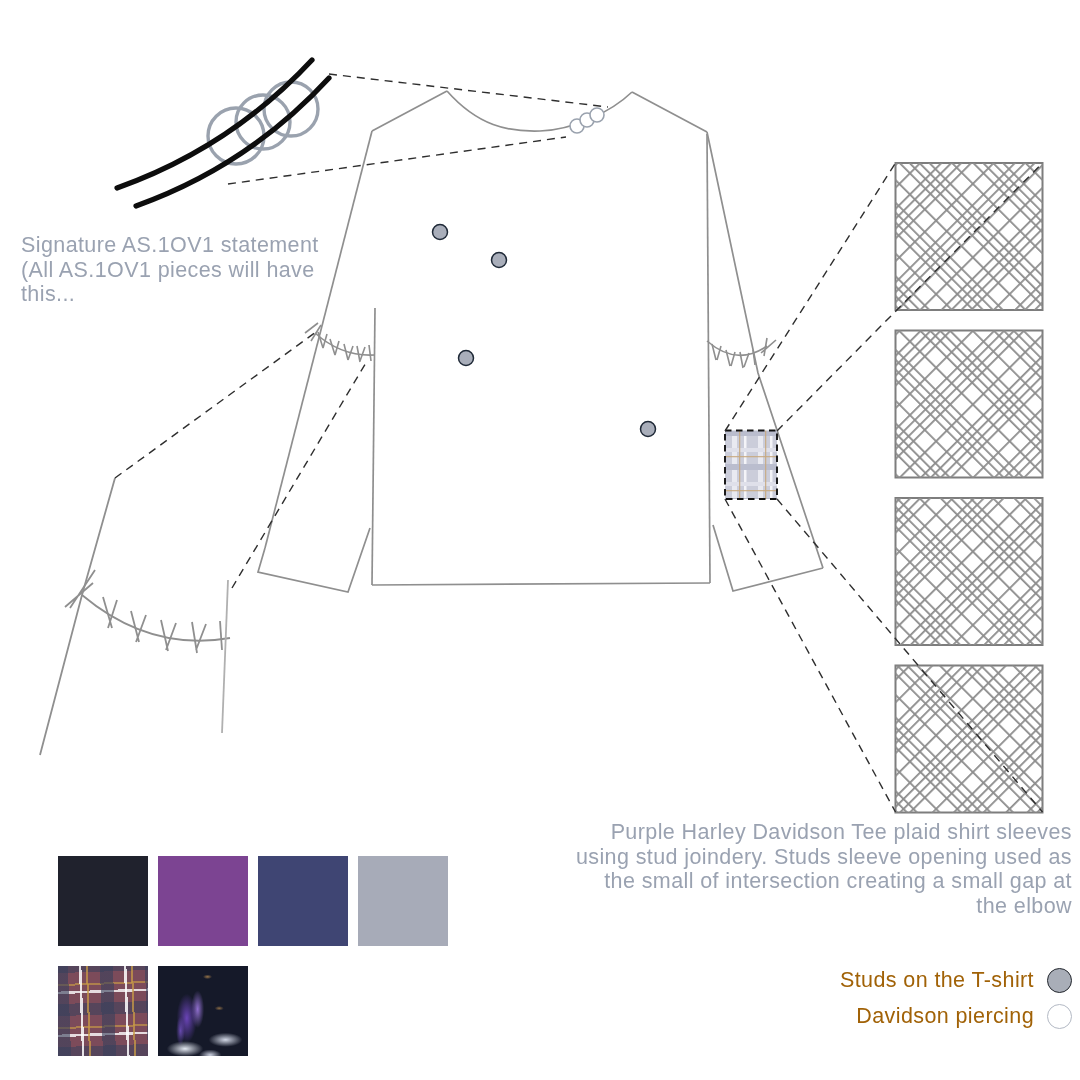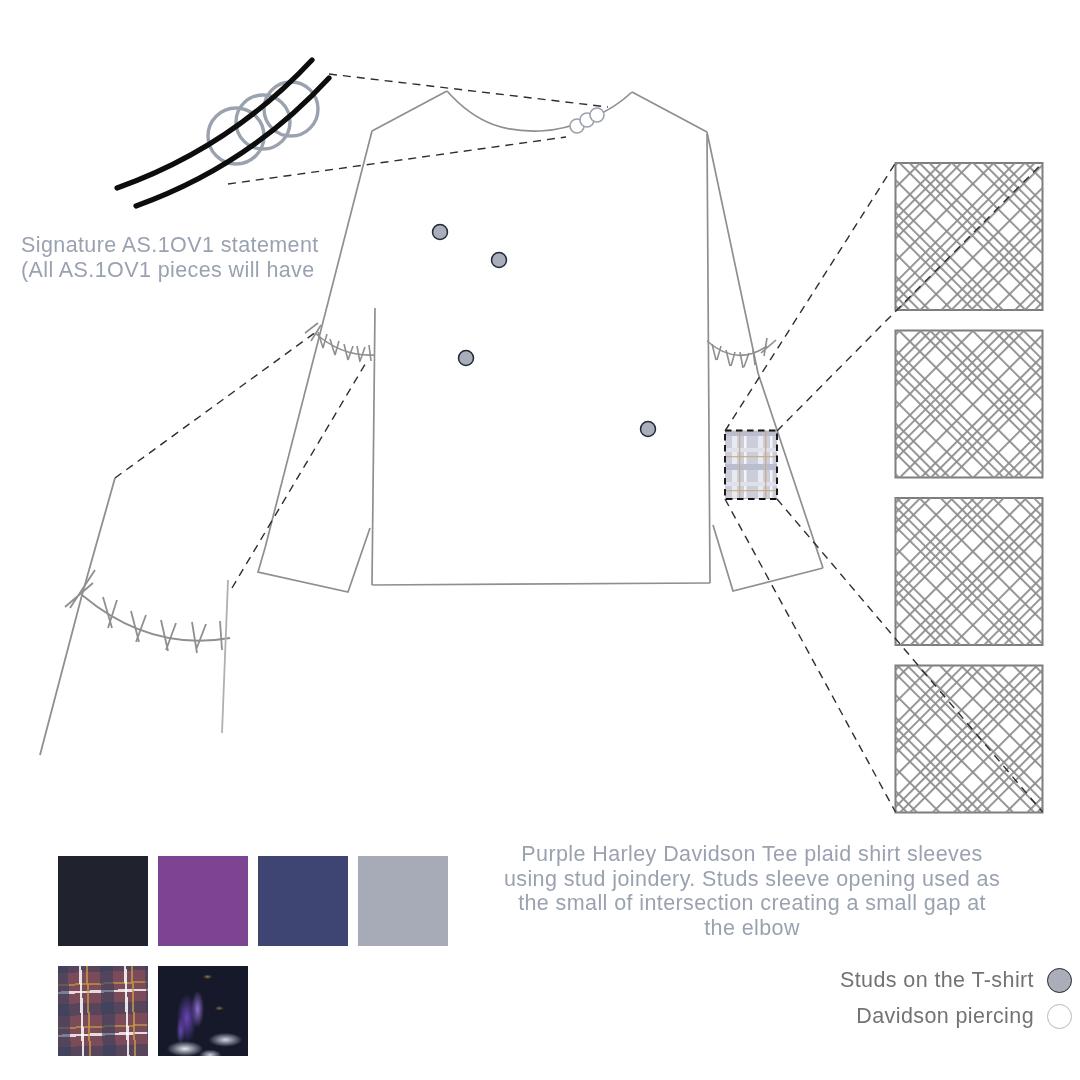--- a/index.html
+++ b/index.html
@@ -11,27 +11,27 @@
   #lineart{position:absolute;left:0;top:0;width:1080px;height:1080px;}
 
   
   .note{
     position:absolute;left:21px;top:233px;
     font-size:21.5px;line-height:24.6px;letter-spacing:.4px;
     color:#9aa2b1;
   }
   .note .bold{font-weight:700;color:#7b8496;}
   .descr{
-    position:absolute;right:37px;top:842px;width:640px;
-    text-align:center;font-size:21.5px;line-height:24.6px;letter-spacing:.4px;
+    position:absolute;right:37px;top:820px;width:640px;
+    text-align:right;font-size:21.5px;line-height:24.6px;letter-spacing:.4px;
     color:#9aa2b1;
   }
   
   .legend{position:absolute;right:37px;top:968px;display:flex;flex-direction:column;gap:11px;align-items:flex-end;}
-  .legend-row{display:flex;align-items:flex-end;gap:13px;font-size:21.5px;letter-spacing:.4px;color:#737373;}
+  .legend-row{display:flex;align-items:flex-end;gap:13px;font-size:21.5px;letter-spacing:.4px;color:#a16207;}
   .dot{width:25px;height:25px;border-radius:50%;box-sizing:border-box;}
   .dot-stud{background:#a9aeb8;border:1.6px solid #23272e;}
   .dot-piercing{background:#ffffff;border:1.6px solid #b3b9c4;}
 
   
   .swatch{position:absolute;width:90px;height:90px;}
   .sw-1{left:58px;top:856px;background:#20222d;}
   .sw-2{left:158px;top:856px;background:#7c4492;}
   .sw-3{left:258px;top:856px;background:#3f4573;}
   .sw-4{left:358px;top:856px;background:#a7abb8;}
@@ -198,20 +198,21 @@
       <path d="M725,431 L895.5,163"></path>
       <path d="M777,431 L1042.5,163"></path>
       <path d="M777,499 L1042.5,812"></path>
       <path d="M725,499 L895.5,812"></path>
     </g>
   </svg>
 
   <div class="note">
     <div>Signature AS.1OV1 statement</div>
     <div>(All AS.1OV1 pieces will have</div>
+    <div>this...</div>
   </div>
 
   <div class="descr">
     <div>Purple Harley Davidson Tee plaid shirt sleeves</div>
     <div>using stud joindery. Studs sleeve opening used as</div>
     <div>the small of intersection creating a small gap at</div>
     <div>the elbow</div>
   </div>
 
   <div class="legend">

